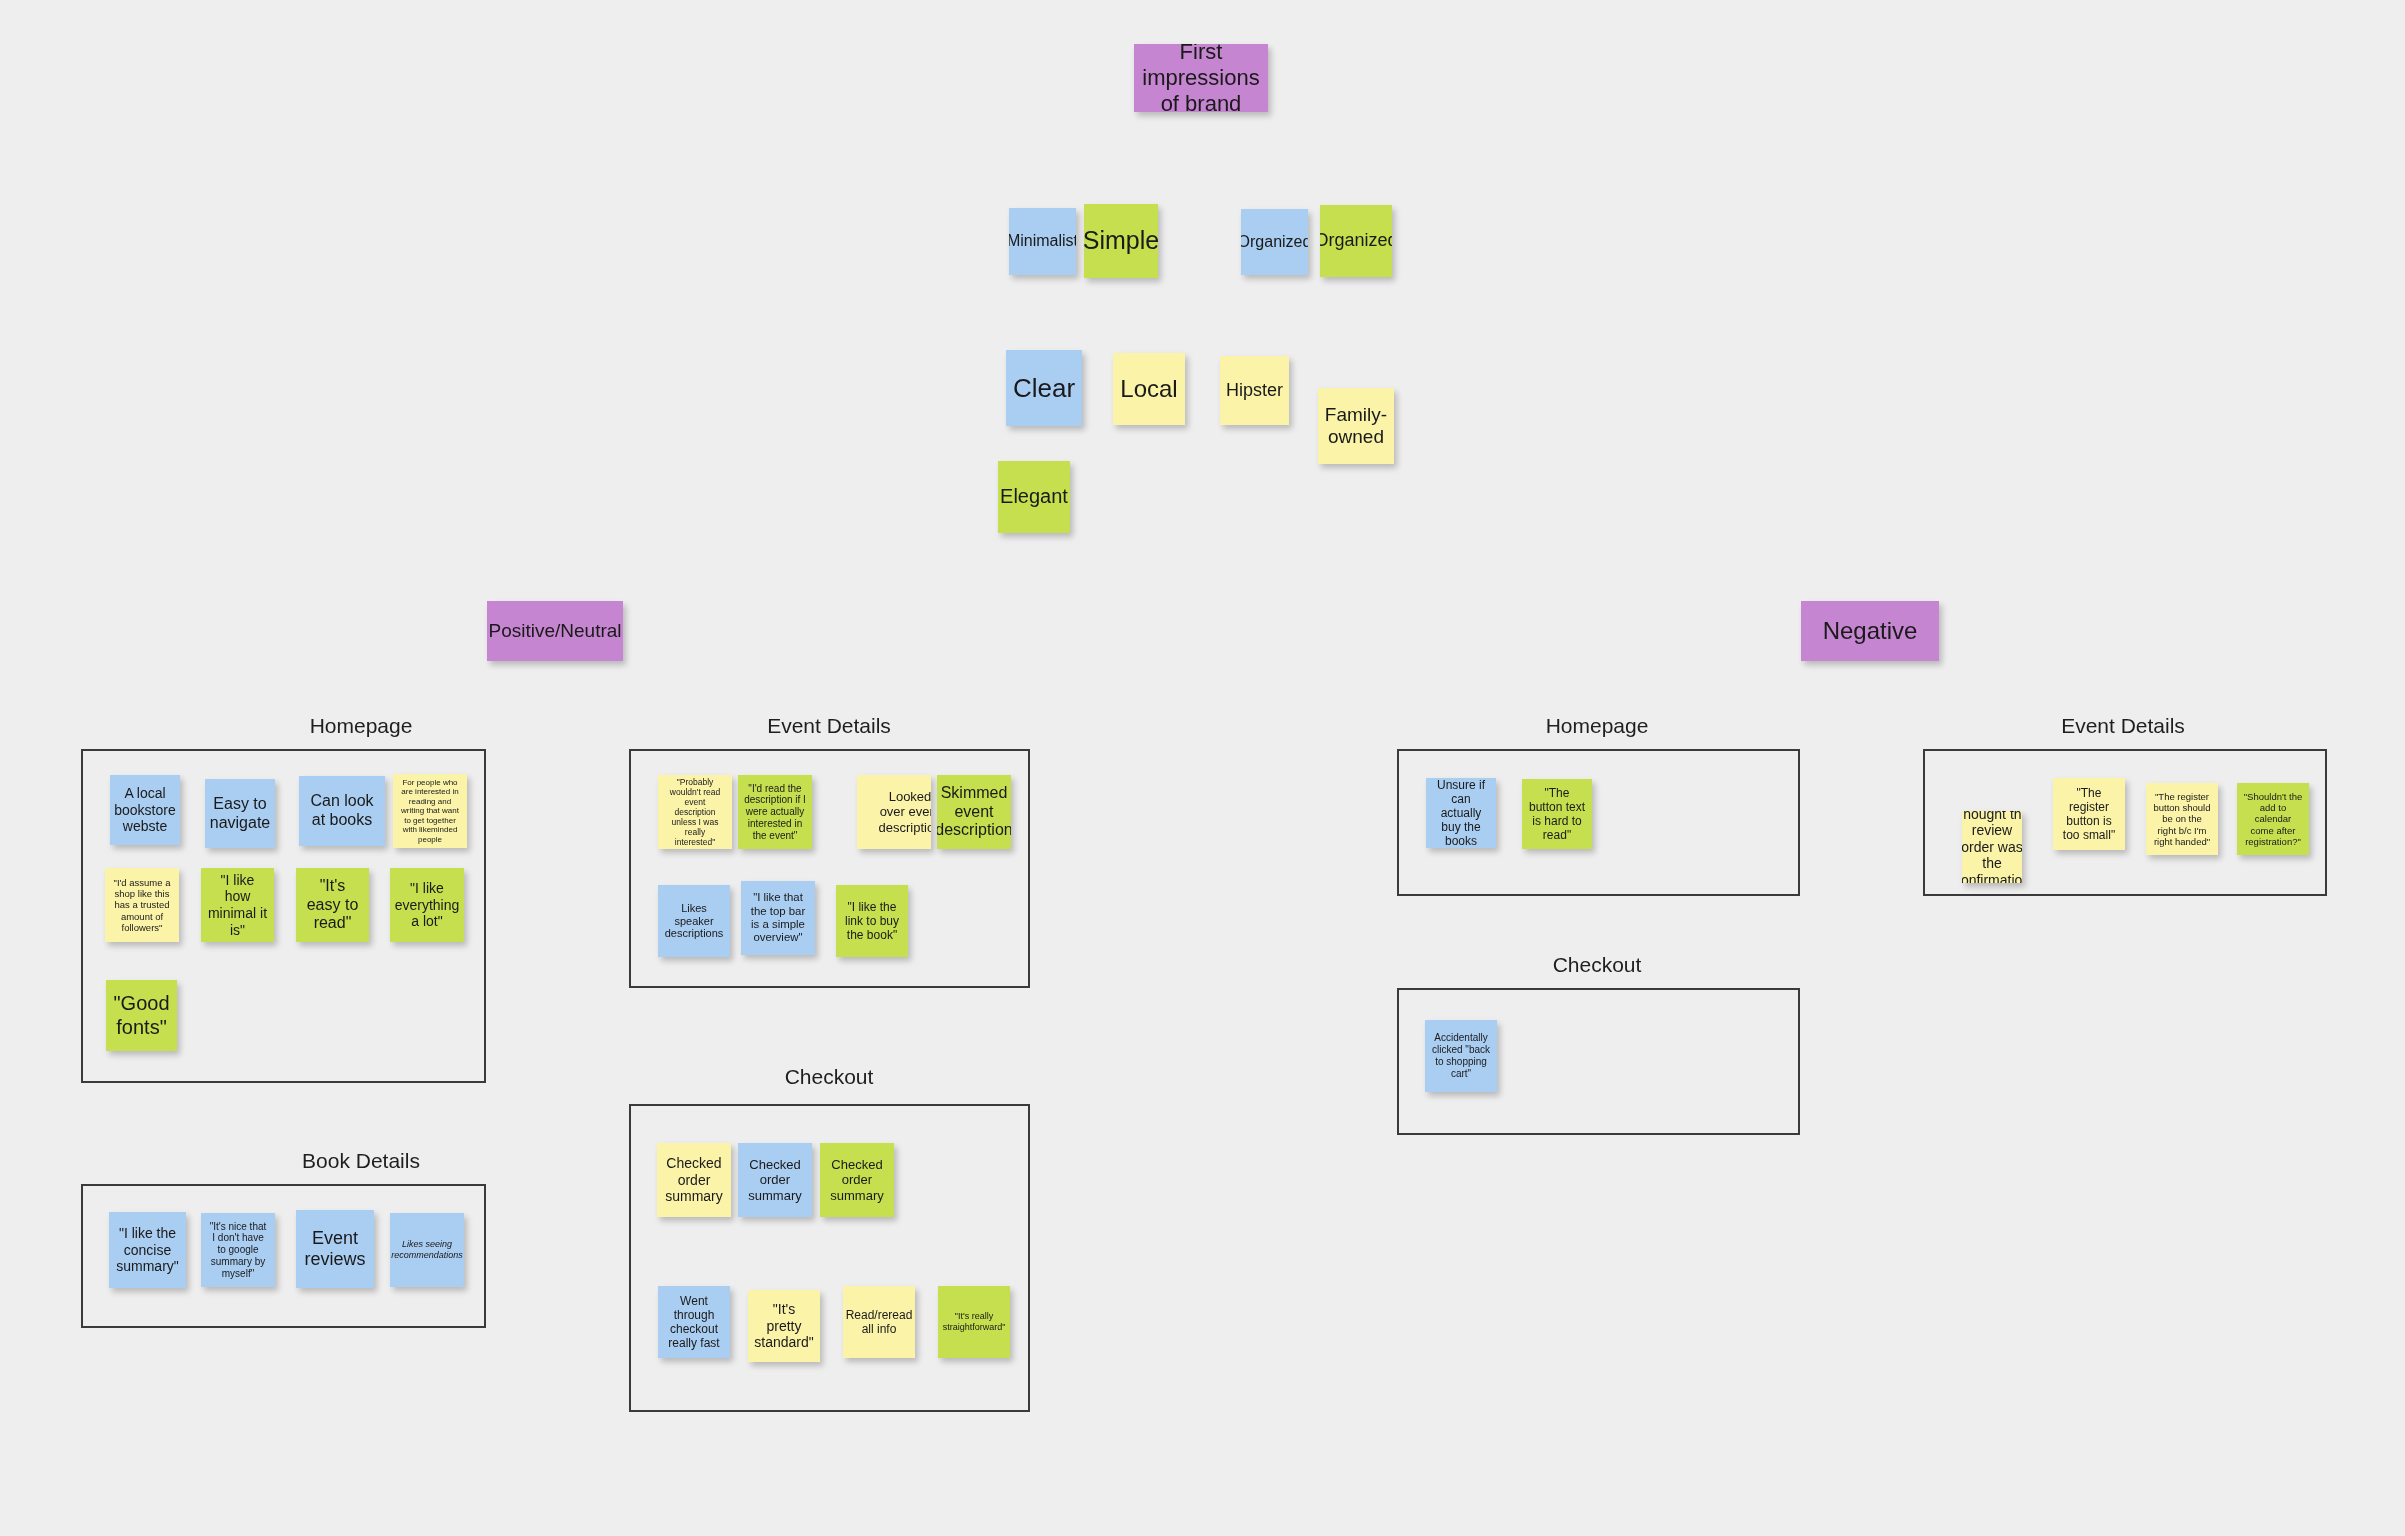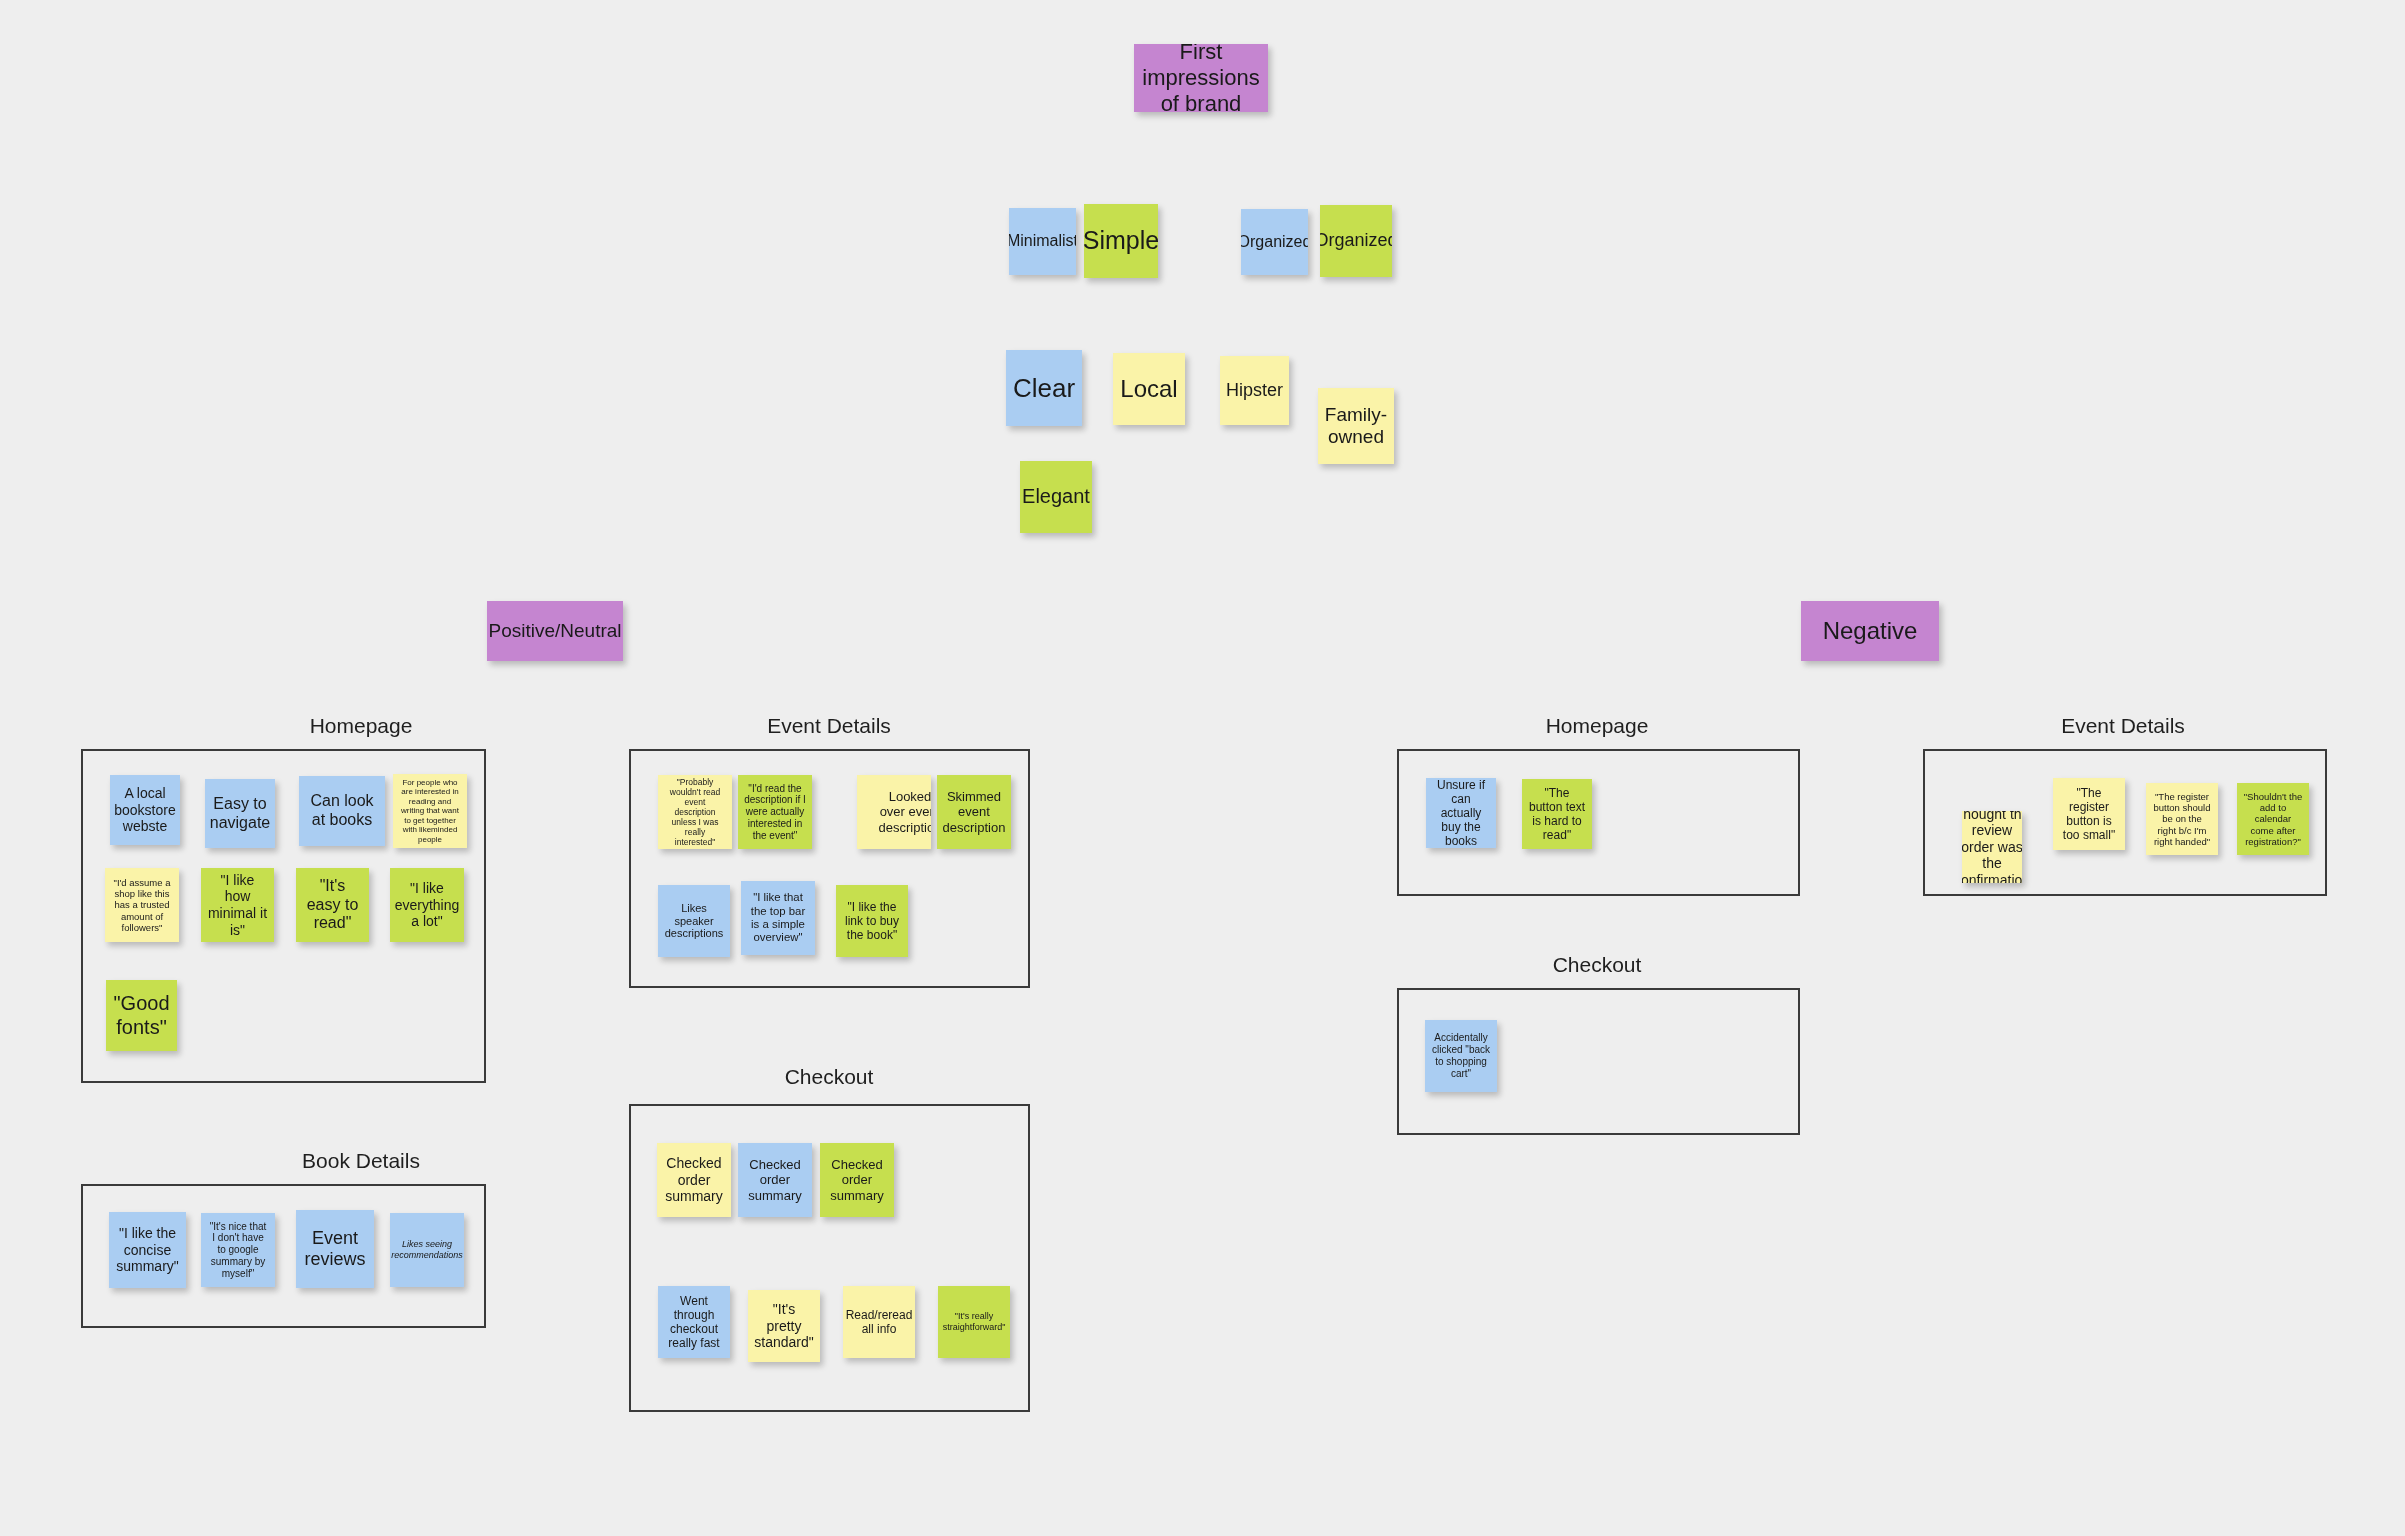--- a/index.html
+++ b/index.html
@@ -72,21 +72,21 @@
   <div class="note green" style="left:1084px; top:204px; width:74px; height:74px; font-size:25px;">Simple</div>
   <div class="note blue" style="left:1241px; top:209px; width:67px; height:66px; font-size:16px;">Organized</div>
   <div class="note green" style="left:1320px; top:205px; width:72px; height:72px; font-size:18px;">Organized</div>
 
   <div class="note blue" style="left:1006px; top:350px; width:76px; height:76px; font-size:26px;">Clear</div>
   <div class="note yellow" style="left:1113px; top:353px; width:72px; height:72px; font-size:24px;">Local</div>
   <div class="note yellow" style="left:1220px; top:356px; width:69px; height:69px; font-size:18px;">Hipster</div>
   <div class="note yellow" style="left:1318px; top:350px; width:76px; height:76px; font-size:19px;margin-top:38px;">Family-
 owned</div>
 
-  <div class="note green" style="left:1020px; top:461px; width:72px; height:72px; font-size:20px;">Elegant</div>
+  <div class="note green" style="left:998px; top:461px; width:72px; height:72px; font-size:20px;">Elegant</div>
 
   <div class="note purple hdr-note" style="left:487px; top:601px; width:136px; height:60px; font-size:19px;">Positive/Neutral</div>
   <div class="note purple hdr-note" style="left:1801px; top:601px; width:138px; height:60px; font-size:24px;">Negative</div>
 
   <div class="group-title" style="left:162px; top:714px; width:398px;">Homepage</div>
   <div class="group-box" style="left:81px; top:749px; width:405px; height:334px;"></div>
 
   <div class="note blue" style="left:110px; top:775px; width:70px; height:70px; font-size:14px;">A local bookstore webste</div>
   <div class="note blue" style="left:205px; top:779px; width:70px; height:69px; font-size:16px;">Easy to navigate</div>
   <div class="note blue" style="left:299px; top:776px; width:86px; height:70px; font-size:16px;">Can look at books</div>
@@ -106,21 +106,21 @@
   <div class="note blue" style="left:201px; top:1213px; width:74px; height:74px; font-size:10px;">"It's nice that I don't have to google summary by myself"</div>
   <div class="note blue" style="left:296px; top:1210px; width:78px; height:78px; font-size:18px;">Event reviews</div>
   <div class="note blue" style="left:390px; top:1213px; width:74px; height:74px; font-size:9px;font-style:italic;">Likes seeing recommendations</div>
 
   <div class="group-title" style="left:630px; top:714px; width:398px;">Event Details</div>
   <div class="group-box" style="left:629px; top:749px; width:401px; height:239px;"></div>
 
   <div class="note yellow" style="left:658px; top:775px; width:74px; height:74px; font-size:8.5px;">"Probably wouldn't read event description unless I was really interested"</div>
   <div class="note green" style="left:738px; top:775px; width:74px; height:74px; font-size:10px;">"I'd  read the description if I were actually interested in the event"</div>
   <div class="note yellow" style="left:857px; top:775px; width:74px; height:74px; font-size:13px;padding-left:38px;">Looked over event description</div>
-  <div class="note green" style="left:937px; top:775px; width:74px; height:74px; font-size:13px;">Skimmed event description</div>
+  <div class="note green" style="left:937px; top:775px; width:74px; height:74px; font-size:16px;">Skimmed event description</div>
 
   <div class="note blue" style="left:658px; top:885px; width:72px; height:72px; font-size:11px;">Likes speaker descriptions</div>
   <div class="note blue" style="left:741px; top:881px; width:74px; height:74px; font-size:11.4px;">"I like that the top bar is a simple overview"</div>
   <div class="note green" style="left:836px; top:885px; width:72px; height:72px; font-size:12px;">"I like the link to buy the book"</div>
 
   <div class="group-title" style="left:630px; top:1065px; width:398px;">Checkout</div>
   <div class="group-box" style="left:629px; top:1104px; width:401px; height:308px;"></div>
 
   <div class="note yellow" style="left:657px; top:1143px; width:74px; height:74px; font-size:14px;">Checked order summary</div>
   <div class="note blue" style="left:738px; top:1143px; width:74px; height:74px; font-size:13px;">Checked order summary</div>

